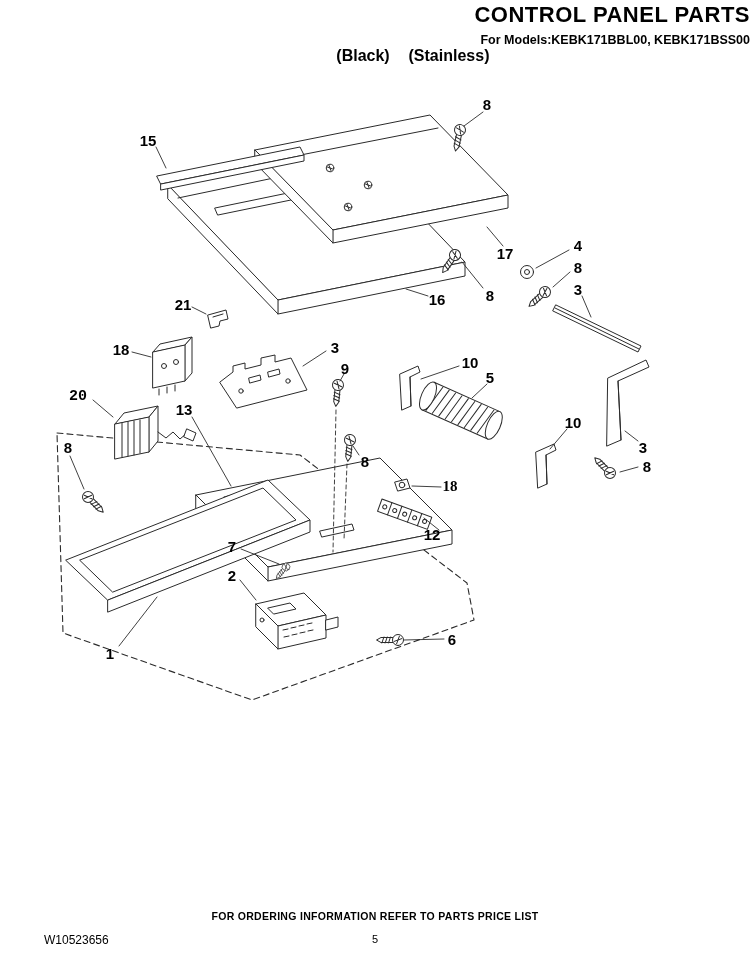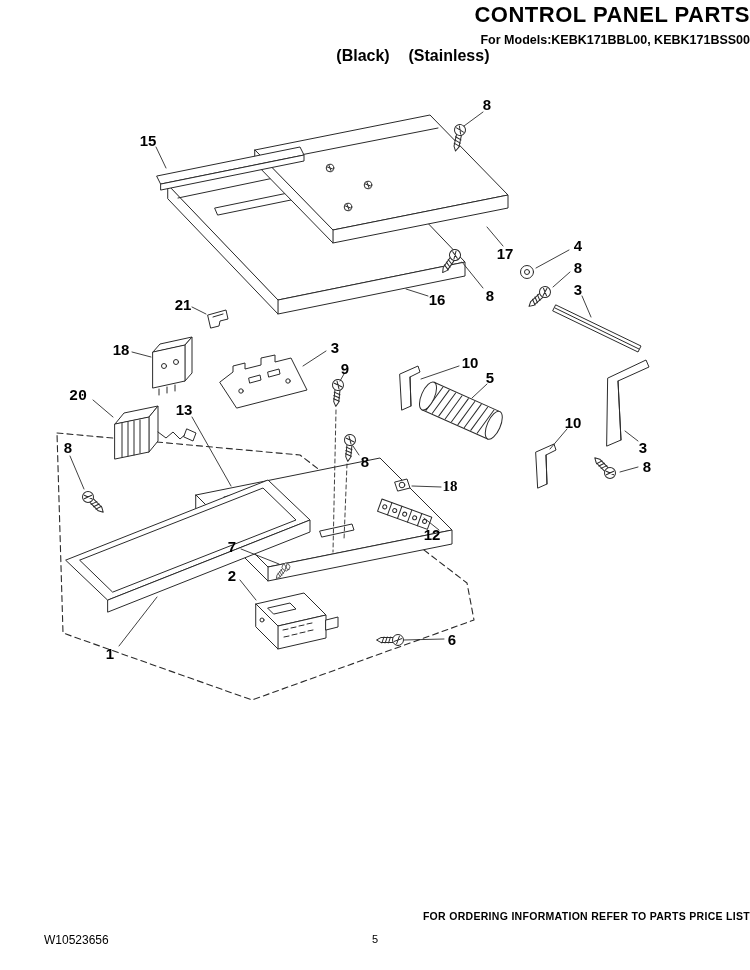--- a/index.html
+++ b/index.html
@@ -16,21 +16,21 @@
   .finishes { position:relative; height:15px; font-size:16px; font-weight:bold; }
   .finish-black { position:absolute; left:363px; transform:translateX(-50%); }
   .finish-stainless { position:absolute; left:449px; transform:translateX(-50%); }
   .diagram { position:absolute; top:0; left:0; z-index:1; }
   .callout-layer { position:absolute; top:0; left:0; width:750px; height:970px; z-index:2; }
   .callout {
     position:absolute; transform:translate(-50%,-50%);
     font-size:15px; font-weight:bold; line-height:1; white-space:nowrap;
   }
   .footer-note {
-    position:absolute; top:910px; left:0; width:100%; text-align:right;
+    position:absolute; top:910px; left:0; width:100%; text-align:center;
     font-size:10.5px; font-weight:bold; letter-spacing:0.3px; z-index:3;
   }
   .doc-number { position:absolute; top:933px; left:44px; font-size:12px; z-index:3; }
   .page-number { position:absolute; top:933px; left:0; width:100%; text-align:center; font-size:11px; z-index:3; }
 </style>
 </head>
 <body>
 
 <div class="page">
 

